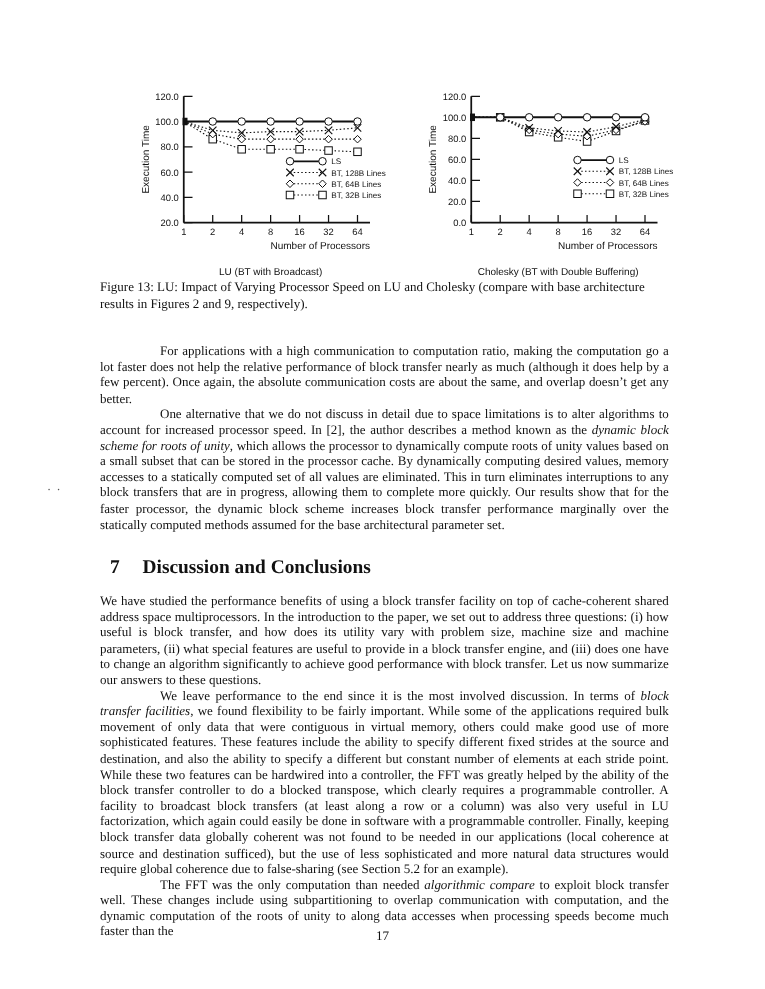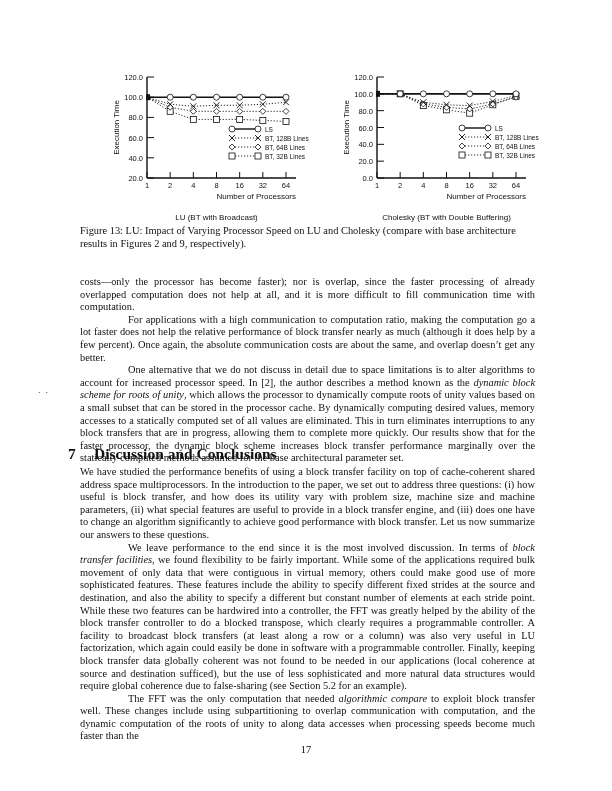--- a/index.html
+++ b/index.html
@@ -4,21 +4,21 @@
 <style>
   html, body { margin:0; padding:0; }
   body { width:612px; height:791px; background:#ffffff; position:relative; overflow:hidden; color:#111; }
   .serif { font-family: "Liberation Serif", "DejaVu Serif", serif; }
   svg.chart { position:absolute; top:60px; }
   svg.chart text { font-family: "Liberation Sans", "DejaVu Sans", sans-serif; fill:#111; }
   .caption { position:absolute; left:80px; top:225px; width:455px; font-size:10.4px; line-height:12.6px; }
   .body-text { position:absolute; left:80px; width:455px; font-size:10.4px; line-height:12.6px; text-align:justify; }
   .body-text p { margin:0; }
   .body-text p.indent { text-indent:48px; }
-  .heading { position:absolute; left:68px; top:445px; font-size:15.5px; font-weight:bold; }
+  .heading { position:absolute; left:88px; top:445px; font-size:15.5px; font-weight:bold; }
   .heading .num { display:inline-block; width:26px; }
   .page-num { position:absolute; left:0; width:612px; text-align:center; top:744px; font-size:10.5px; }
   .stray { position:absolute; left:38px; top:384px; font-size:10px; color:#555; }
 </style>
 </head>
 <body>
 
 <svg class="chart" id="chart-lu" width="240" height="165" style="left:70px;">
     <line x1="77" y1="17" x2="77" y2="118" stroke="#111" stroke-width="1.4"></line>
     <line x1="77" y1="118" x2="226" y2="118" stroke="#111" stroke-width="1.4"></line>
@@ -254,28 +254,27 @@
       <line x1="162" y1="95" x2="188" y2="95" stroke="#111" stroke-width="0.9" stroke-dasharray="1.2 1.8"></line>
       <rect x="159" y="92" width="6" height="6" fill="#fff" stroke="#111" stroke-width="0.8"></rect>
       <rect x="185" y="92" width="6" height="6" fill="#fff" stroke="#111" stroke-width="0.8"></rect>
       <text x="195" y="97.6" font-size="6.5">BT, 32B Lines</text>
     </g>
   </svg>
 
 <div class="caption serif">Figure 13: LU: Impact of Varying Processor Speed on LU and Cholesky (compare with base architecture results in Figures 2 and 9, respectively).</div>
 
 <div class="body-text serif" style="top:276px;">
-  <p>costs—only the processor has become faster); nor is overlap, since the faster processing of already overlapped computation does not help at all, and it is more difficult to fill communication time with computation.</p>
   <p class="indent">For applications with a high communication to computation ratio, making the computation go a lot faster does not help the relative performance of block transfer nearly as much (although it does help by a few percent). Once again, the absolute communication costs are about the same, and overlap doesn’t get any better.</p>
   <p class="indent"><span>One alternative that we do not discuss in detail due to space limitations is to alter algorithms to account for increased processor speed. In [2], the author describes a method known as the </span><em>dynamic block scheme for roots of unity</em><span>, which allows the processor to dynamically compute roots of unity values based on a small subset that can be stored in the processor cache. By dynamically computing desired values, memory accesses to a statically computed set of all values are eliminated. This in turn eliminates interruptions to any block transfers that are in progress, allowing them to complete more quickly. Our results show that for the faster processor, the dynamic block scheme increases block transfer performance marginally over the statically computed methods assumed for the base architectural parameter set.</span></p>
 </div>
 
 <div class="stray serif">. &nbsp;.</div>
 
 <div class="heading serif"><span class="num">7</span><span>Discussion and Conclusions</span></div>
 
-<div class="body-text serif" style="top:466px;">
+<div class="body-text serif" style="top:476px;">
   <p>We have studied the performance benefits of using a block transfer facility on top of cache-coherent shared address space multiprocessors. In the introduction to the paper, we set out to address three questions: (i) how useful is block transfer, and how does its utility vary with problem size, machine size and machine parameters, (ii) what special features are useful to provide in a block transfer engine, and (iii) does one have to change an algorithm significantly to achieve good performance with block transfer. Let us now summarize our answers to these questions.</p>
   <p class="indent"><span>We leave performance to the end since it is the most involved discussion. In terms of </span><em>block transfer facilities</em><span>, we found flexibility to be fairly important. While some of the applications required bulk movement of only data that were contiguous in virtual memory, others could make good use of more sophisticated features. These features include the ability to specify different fixed strides at the source and destination, and also the ability to specify a different but constant number of elements at each stride point. While these two features can be hardwired into a controller, the FFT was greatly helped by the ability of the block transfer controller to do a blocked transpose, which clearly requires a programmable controller. A facility to broadcast block transfers (at least along a row or a column) was also very useful in LU factorization, which again could easily be done in software with a programmable controller. Finally, keeping block transfer data globally coherent was not found to be needed in our applications (local coherence at source and destination sufficed), but the use of less sophisticated and more natural data structures would require global coherence due to false-sharing (see Section 5.2 for an example).</span></p>
-  <p class="indent"><span>The FFT was the only computation that needed </span><em>algorithmic compare</em><span> to exploit block transfer well. These changes include using subpartitioning to overlap communication with computation, and the dynamic computation of the roots of unity to along data accesses when processing speeds become much faster than the</span></p>
+  <p class="indent"><span>The FFT was the only computation than needed </span><em>algorithmic compare</em><span> to exploit block transfer well. These changes include using subpartitioning to overlap communication with computation, and the dynamic computation of the roots of unity to along data accesses when processing speeds become much faster than the</span></p>
 </div>
 
 <div class="page-num serif">17</div>
 
 </body></html>

